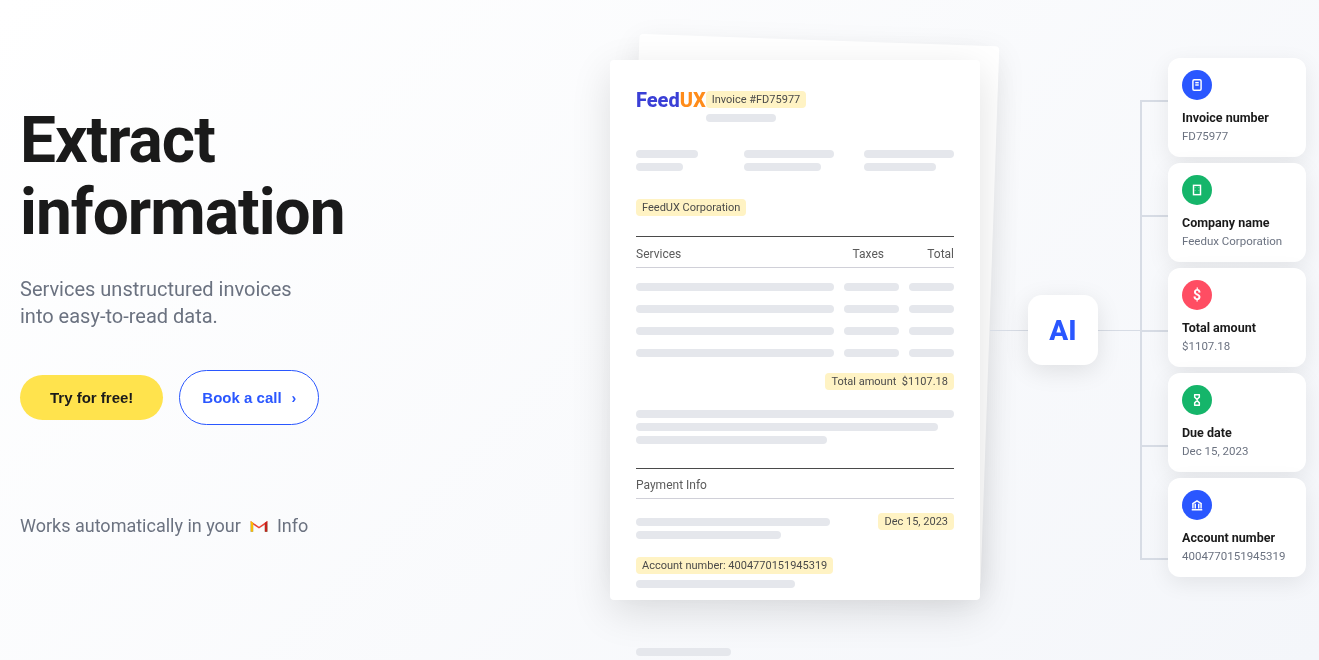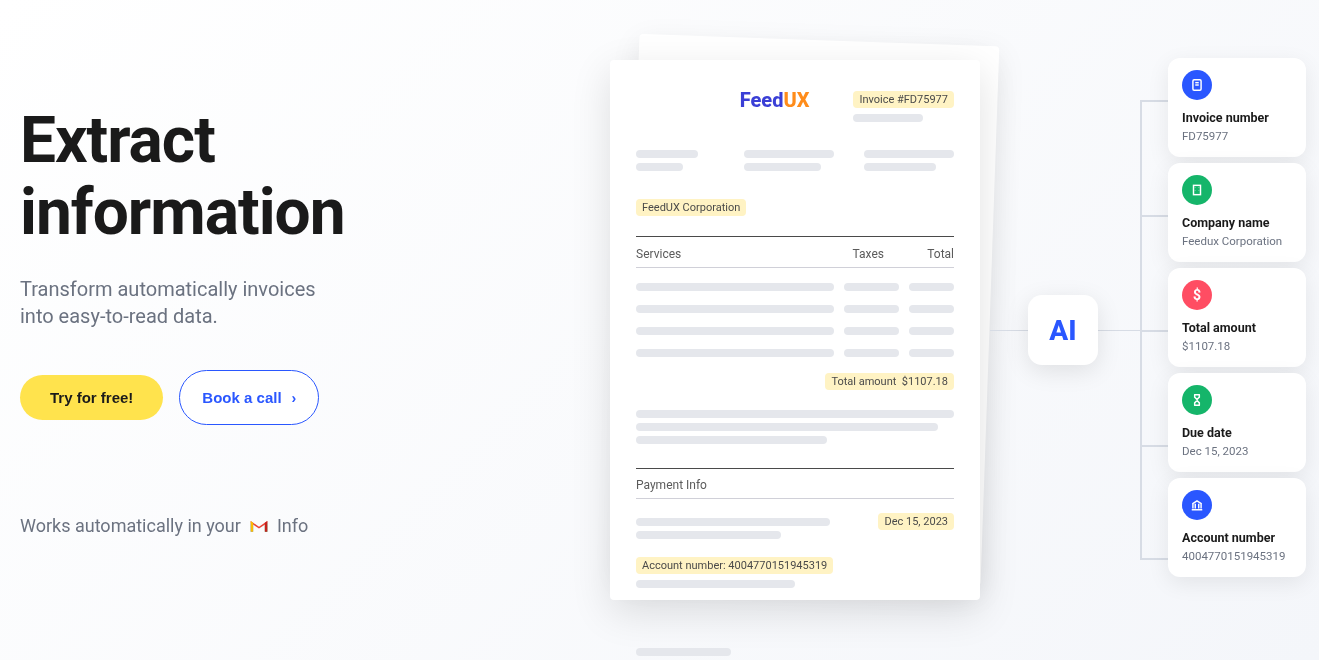--- a/index.html
+++ b/index.html
@@ -101,25 +101,25 @@
   position: absolute;
   top: 10px;
   left: 0;
   width: 370px;
   height: 540px;
   background: #fff;
   border-radius: 4px;
   box-shadow: 0 12px 40px rgba(0,0,0,0.12);
   padding: 28px 26px;
 }
-.doc-header { display: flex; justify-content: flex-end; align-items: flex-start; }
+.doc-header { display: flex; justify-content: flex-start; align-items: flex-start; }
 .logo { font-size: 20px; font-weight: 800; }
 .logo .feed { color: #3a3fd6; }
 .logo .ux { color: #ff8c1a; }
-.inv-number-stack { text-align: right; margin-left: 44px; }
+.inv-number-stack { text-align: right; }
 .hl { background: #fff3c4; border-radius: 4px; padding: 2px 6px; display: inline-block; font-size: 11px; color: #4a4a4a; }
 .gline {
   background: #e5e7ec;
   border-radius: 4px;
   height: 8px;
   margin: 5px 0;
 }
 .g-mentions { margin-top: 18px; display: flex; gap: 30px; }
 .g-col { flex: 1; }
 .g-col.small { flex: 0 0 90px; }
@@ -208,21 +208,21 @@
 </head>
 <body>
 
 <div class="page">
   <div class="left">
     <h1 class="headline">
       <span>Extract</span><br>
       <span>information</span><br>
     </h1>
     <p class="sub">
-      <span>Transform automatically invoices</span><br>
+      <span>Services unstructured invoices</span><br>
       <span>into easy-to-read data.</span>
     </p>
     <div class="cta-row">
       <button class="btn-primary">Try for free!</button>
       <button class="btn-secondary">
         <span>Book a call</span>
         <span class="chev">›</span>
       </button>
     </div>
     <div class="works">

